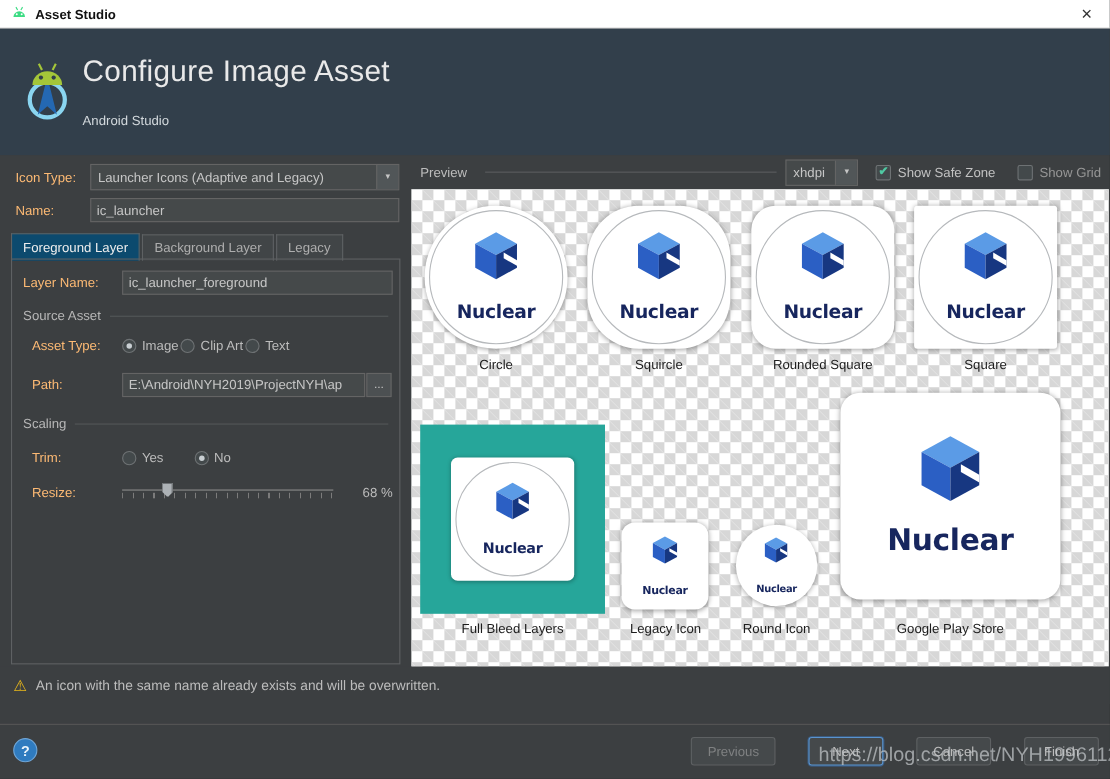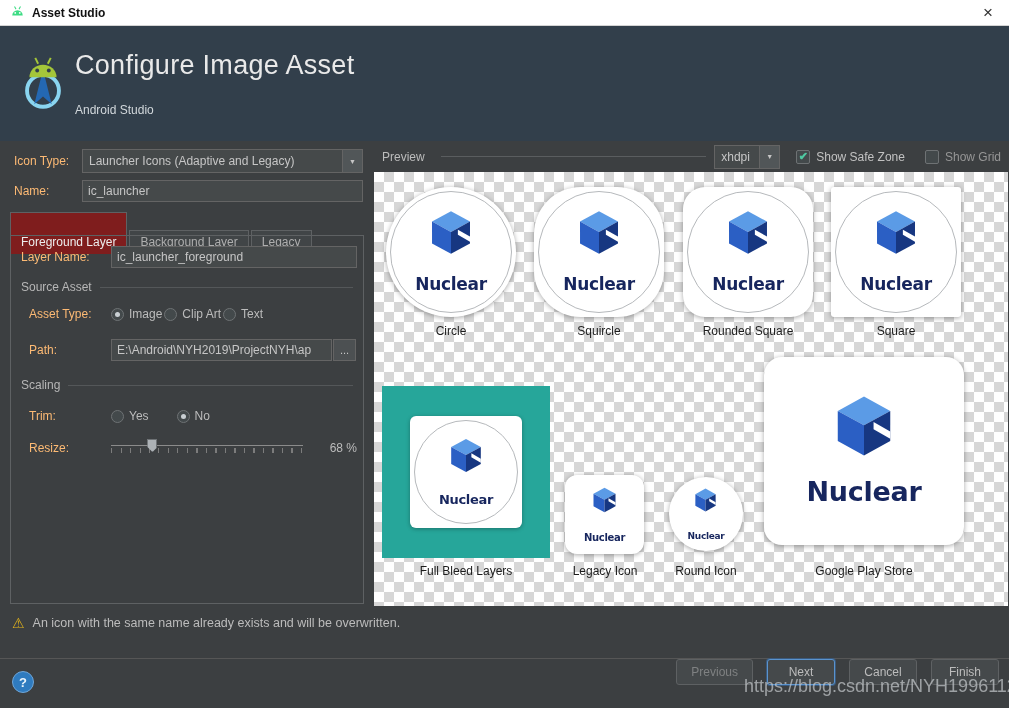--- a/index.html
+++ b/index.html
@@ -20,21 +20,21 @@
   
   .form-panel{position:absolute;top:141px;left:0;width:374px;height:465px}
   .flabel{position:absolute;font-size:12px;color:#fdba74;line-height:24px;white-space:nowrap}
   .input{position:absolute;height:22px;background:#45494a;border:1px solid #646464;color:#c6c6c6;font-size:12px;padding:0 5px;box-sizing:border-box;font-family:"Liberation Sans",sans-serif}
   .combo{position:absolute;height:24px;background:#45494a;border:1px solid #646464;display:flex;align-items:stretch;box-sizing:border-box;cursor:pointer}
   .combo-value{flex:1;display:flex;align-items:center;padding:0 6px;font-size:12px;color:#c6c6c6;white-space:nowrap;overflow:hidden}
   .combo-arrow{width:19px;display:flex;align-items:center;justify-content:center;background:#515658;border-left:1px solid #646464;font-size:7px;color:#c6c6c6}
 
   .tabs{position:absolute;top:71px;left:10px;display:flex;align-items:flex-end}
   .tab{font-size:12px;padding:4px 10px 5px;margin-right:2px;background:#414547;color:#aeaeae;border:1px solid #5e6163;border-bottom:none;cursor:pointer;white-space:nowrap}
-  .tab.active{background:#7f1d1d;color:#ededed;padding-top:22px}
+  .tab.active{background:#0c4a6e;color:#ededed;padding-top:5px}
 
   .group{position:absolute;top:94px;left:10px;width:354px;height:369px;border:1px solid #5e6163;box-sizing:border-box}
   .sep{position:absolute;left:10px;right:10px;display:flex;align-items:center;gap:8px;font-size:12px;color:#b7b7b7}
   .sep .line{flex:1;border-top:1px solid #545759;height:0}
   .radio-row{position:absolute;display:flex;align-items:center;height:24px;font-size:12px;color:#bcbcbc}
   .radio{display:flex;align-items:center;gap:5px;cursor:pointer}
   .radio-dot{width:13px;height:13px;border-radius:50%;background:#43494b;border:1px solid #6e7274;position:relative;box-sizing:border-box;display:inline-block}
   .radio.sel .radio-dot::after{content:"";position:absolute;left:3px;top:3px;right:3px;bottom:3px;border-radius:50%;background:#c9cfd3}
   .browse-btn{position:absolute;width:23px;height:22px;background:#4c5052;border:1px solid #646464;color:#c6c6c6;font-size:11px;display:flex;align-items:center;justify-content:center;box-sizing:border-box;cursor:pointer}
 
@@ -72,21 +72,21 @@
   .icap{position:absolute;font-size:12px;color:#1d1d1d;text-align:center}
 
   
   .warnbar{position:absolute;top:606px;left:0;right:0;height:34px;display:flex;align-items:center;gap:8px;padding:0 12px;box-sizing:border-box;background:#3c3f41}
   .warn-icon{color:#e8b71a;font-size:14px}
   .warn-text{font-size:12.5px;color:#bcbcbc}
 
   
   .footer{position:absolute;left:0;right:0;bottom:0;height:49px;border-top:1px solid #565656;background:#3c3f41}
   .help{position:absolute;left:12px;top:12px;width:22px;height:22px;border-radius:50%;background:#2f7bbf;border:1px solid #6fa6d8;color:#eaf4fb;display:flex;align-items:center;justify-content:center;font-size:13px;font-weight:bold;box-sizing:border-box;cursor:pointer}
-  .btn-row{position:absolute;right:10px;top:0;display:flex;gap:14px}
+  .btn-row{position:absolute;right:10px;top:11px;display:flex;gap:30px}
   .btn{height:26px;min-width:68px;padding:0 14px;background:#45494b;border:1px solid #5e6163;border-radius:3px;color:#bcbcbc;font-size:12px;display:flex;align-items:center;justify-content:center;box-sizing:border-box;cursor:pointer}
   .btn.disabled{color:#7f8182}
   .btn.primary{border-color:#5a93ce;box-shadow:0 0 0 1px #3b5a7d}
   .watermark{position:absolute;left:744px;top:676px;font-size:18px;color:#c3c7ca;opacity:.72;z-index:50;pointer-events:none;white-space:nowrap}
 </style>
 </head>
 <body>
 
 <svg width="0" height="0" style="position:absolute">
   <defs>

